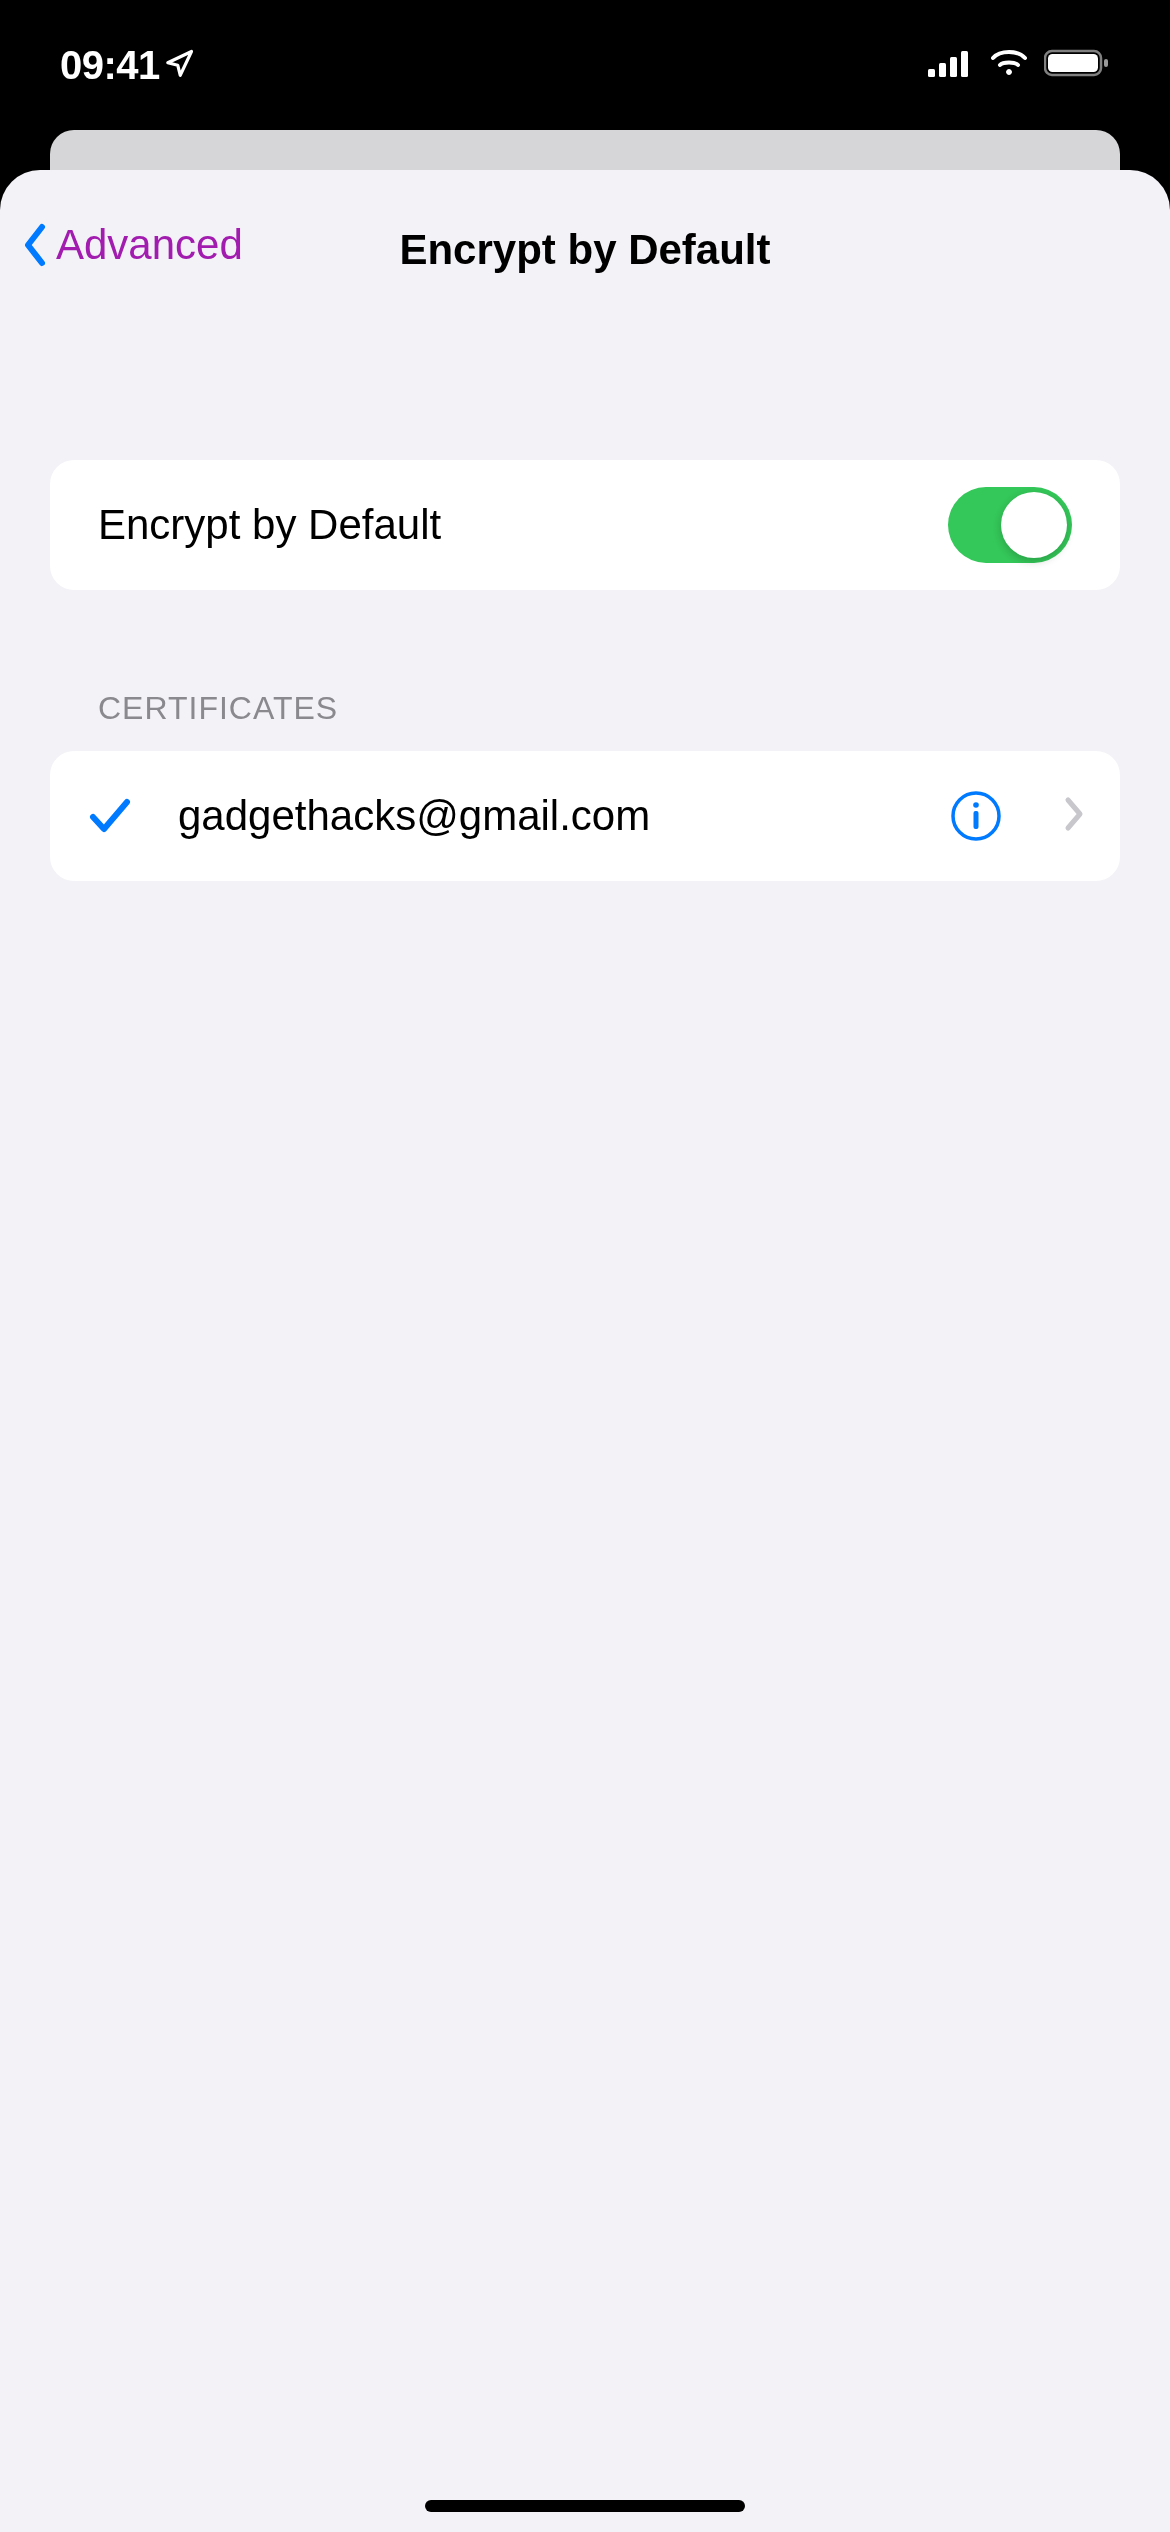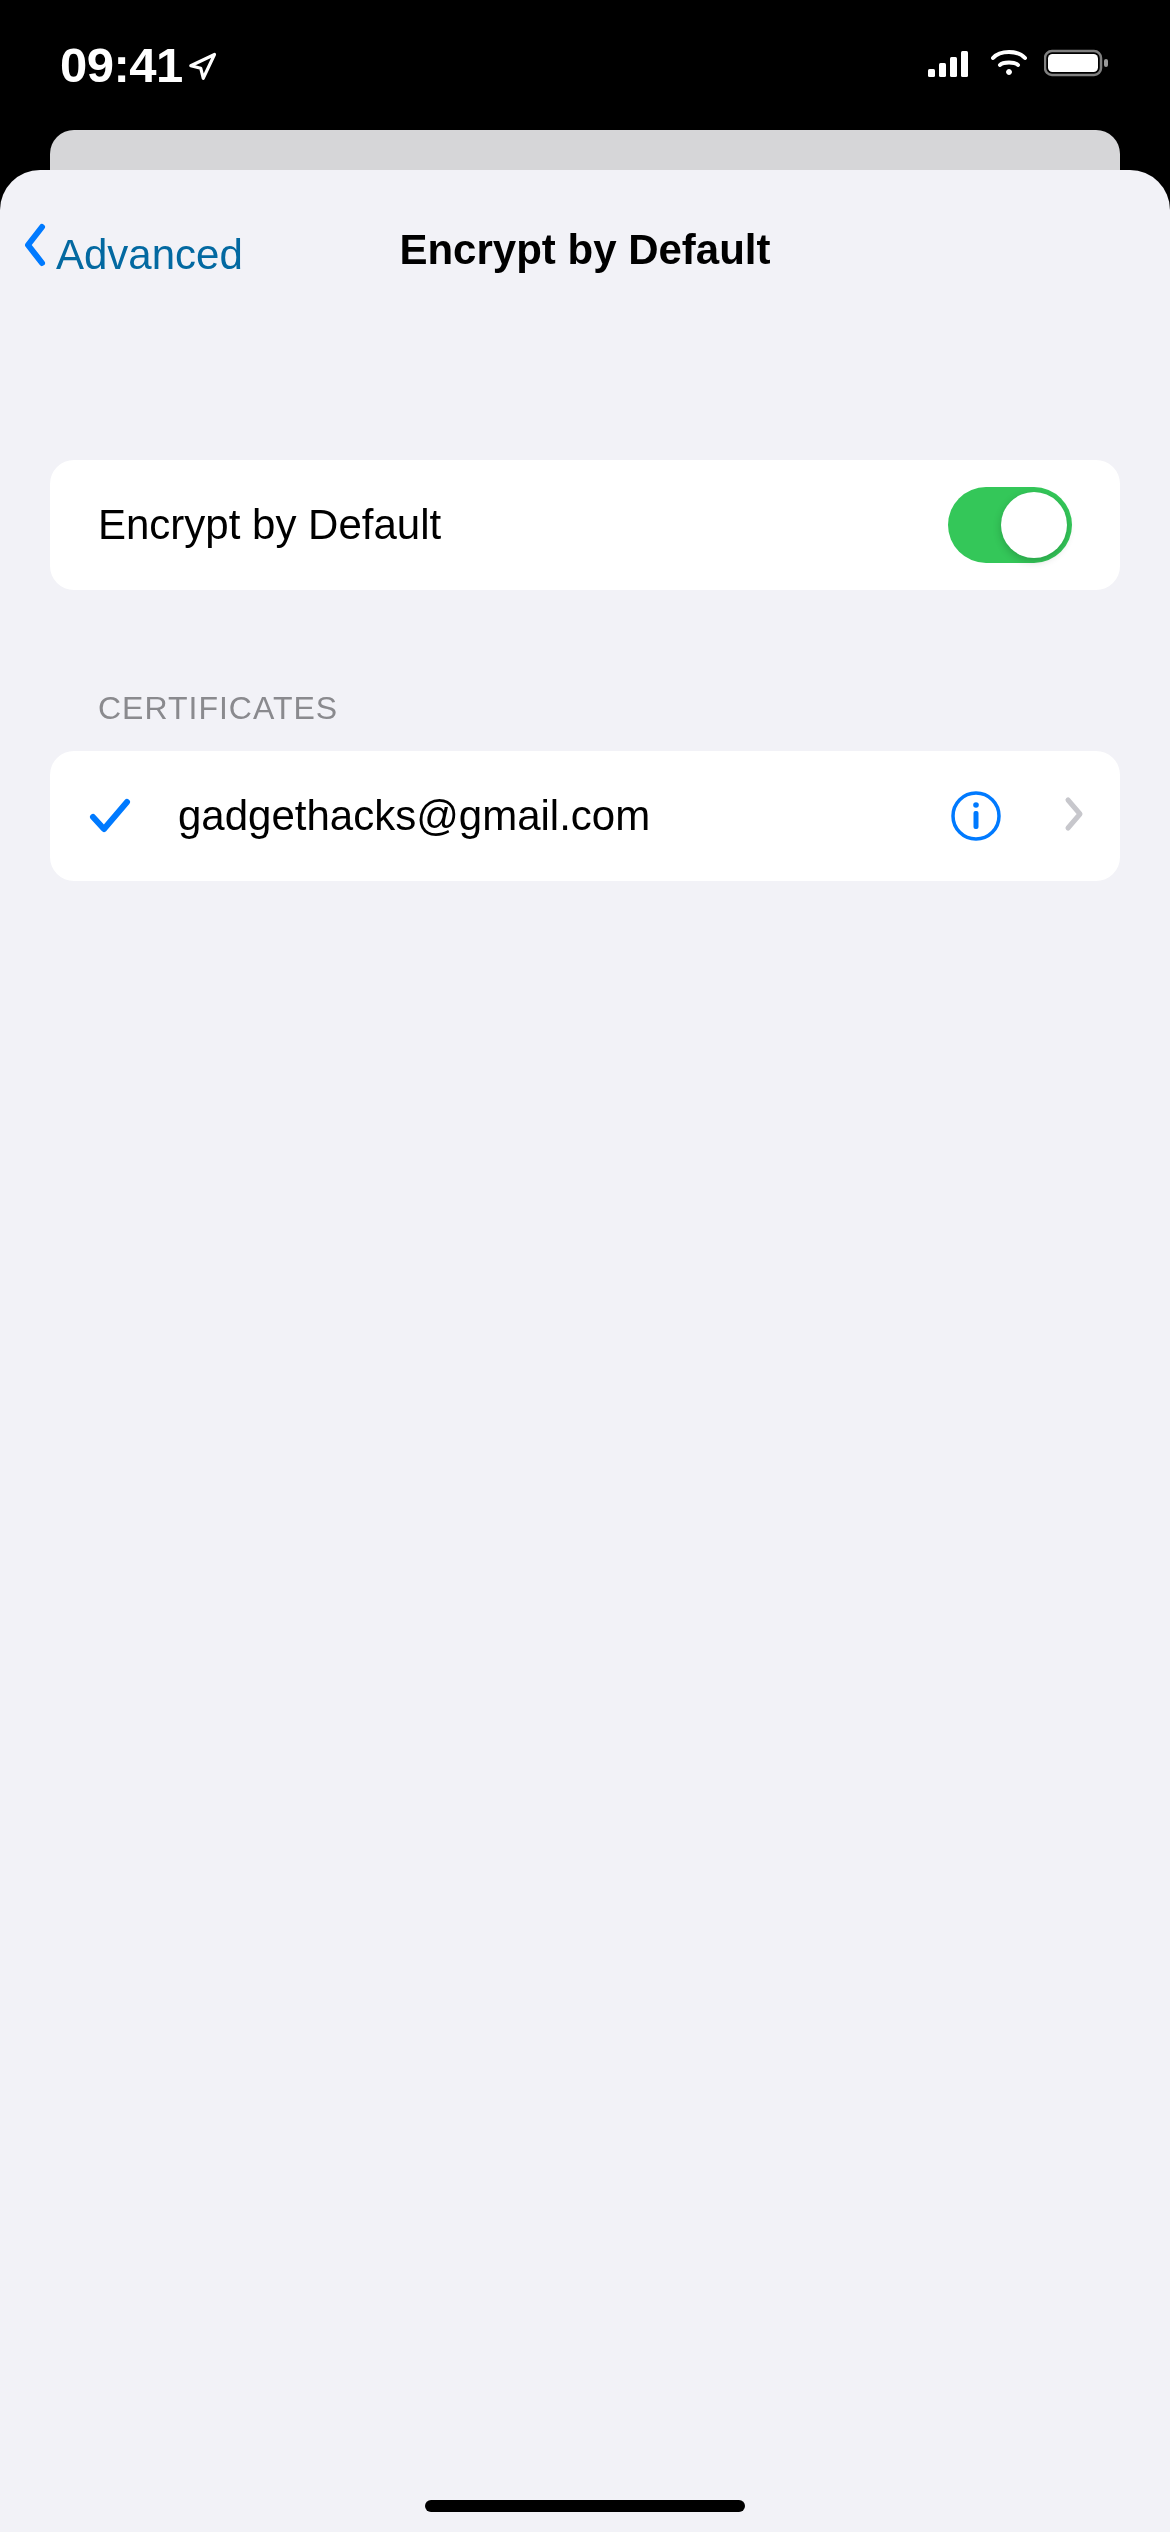--- a/index.html
+++ b/index.html
@@ -31,21 +31,21 @@
       align-items: center;
       justify-content: space-between;
       padding: 0 60px;
       color: #fff;
       z-index: 100;
     }
     .status-left {
       display: flex;
       align-items: flex-start;
       gap: 4px;
-      font-size: 49px;
+      font-size: 40px;
       font-weight: 600;
       letter-spacing: -0.5px;
     }
     .status-right {
       display: flex;
       align-items: center;
       gap: 14px;
     }
     .behind-sheet {
       position: absolute;
@@ -68,23 +68,23 @@
     }
     .nav-bar {
       height: 160px;
       display: flex;
       align-items: center;
       padding: 0 20px;
       position: relative;
     }
     .back-button {
       display: flex;
-      align-items: flex-end;
+      align-items: flex-start;
       gap: 6px;
-      color: #0369a1;
+      color: #a21caf;
       font-size: 42px;
       font-weight: 400;
       cursor: pointer;
     }
     .nav-title {
       position: absolute;
       left: 0;
       right: 0;
       text-align: center;
       font-size: 42px;

